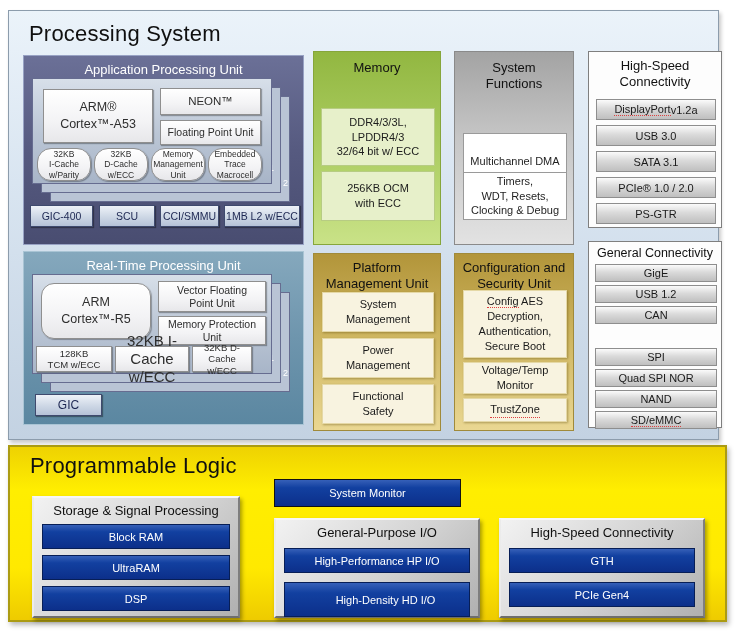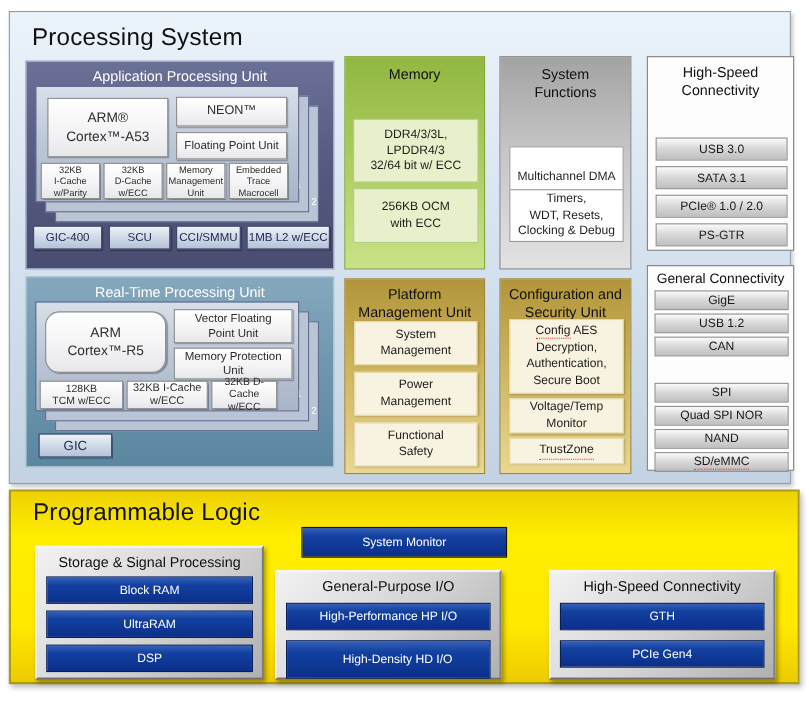--- a/index.html
+++ b/index.html
@@ -13,21 +13,21 @@
   .unit-title{font-size:13px;text-align:center;white-space:pre-line;line-height:1.25;}
   .apu-bg{background:linear-gradient(180deg,#6b7097 0%,#565a80 50%,#494d71 100%);border:1px solid #98a2c4;}
   .rpu-bg{background:linear-gradient(180deg,#85a8bd 0%,#6e95ad 50%,#5b87a1 100%);border:1px solid #a9c4d4;}
   .inner-panel{background:linear-gradient(180deg,#d7dfe9 0%,#bcc7d6 50%,#a8b5c8 100%);border:1px solid #666c90;}
   .layer{background:#b9c4d5;border:1px solid #666c90;}
   .layer-num{color:#ffffff;font-size:9px;}
   .whitebox{background:linear-gradient(180deg,#ffffff 0%,#f3f3f5 60%,#e7e7ea 100%);
             border:1px solid #8f8f8f;box-shadow:1px 1px 1px rgba(0,0,0,.3);color:#2e2e2e;
             font-size:11px;line-height:1.2;}
   .corebox{font-size:12.5px;line-height:1.35;}
-  .smallbox{font-size:8.5px;line-height:1.25;}
+  .smallbox{font-size:8.5px;line-height:1.25;border-radius:14px;}
   .lightbar{background:linear-gradient(180deg,#eef2f8 0%,#cdd7e5 55%,#b5c2d7 100%);
             border:1px solid #3f4a6e;color:#1d2752;font-size:10.5px;box-shadow:1px 1px 1px rgba(0,0,0,.35);}
   .mem-bg{background:linear-gradient(180deg,#92b741 0%,#a9cb5e 45%,#c9e287 100%);border:1px solid #86a63b;}
   .greenbox{background:#e7f0ca;border:1px solid #dcear0;border-color:#eef5d8;box-shadow:0 0 0 1px #b7cc83;
             color:#1c1c1c;font-size:11px;line-height:1.35;}
   .gold-bg{background:linear-gradient(180deg,#b2953a 0%,#cdb45e 45%,#ead792 100%);border:1px solid #a08a3a;padding-left:12px;}
   .goldbox{background:#f8f3e0;border:1px solid #e5d8a6;box-shadow:1px 1px 2px rgba(90,70,10,.4);
            color:#1a1a1a;font-size:11px;line-height:1.35;}
   .gray-bg{background:linear-gradient(180deg,#a3a3a3 0%,#c6c6c6 45%,#e2e2e2 100%);border:1px solid #8a8a8a;}
   .graybox{background:#ffffff;border:1px solid #9a9a9a;color:#1f1f1f;font-size:11px;line-height:1.35;}
@@ -92,21 +92,21 @@
       <div class="abs layer-num" style="left:259px;top:116px;">2</div>
       <div class="abs inner-panel" style="left:8px;top:22px;width:240px;height:100px;">
         <div class="abs whitebox corebox ctr" style="left:8px;top:8px;width:110px;height:56px;border-radius:13px;">ARM
 Cortex™-R5</div>
         <div class="abs whitebox ctr" style="left:125px;top:6px;width:108px;height:31px;font-size:10.5px;">Vector Floating
 Point Unit</div>
         <div class="abs whitebox ctr" style="left:125px;top:41px;width:108px;height:29px;font-size:10.5px;">Memory Protection
 Unit</div>
         <div class="abs whitebox ctr" style="left:3px;top:71px;width:76px;height:26px;font-size:9.5px;">128KB
 TCM w/ECC</div>
-        <div class="abs whitebox ctr" style="left:82px;top:71px;width:74px;height:26px;font-size:10px;">32KB I-Cache
+        <div class="abs whitebox ctr" style="left:82px;top:71px;width:74px;height:26px;font-size:15px;">32KB I-Cache
 w/ECC</div>
         <div class="abs whitebox ctr" style="left:159px;top:71px;width:60px;height:26px;font-size:9.5px;text-align:center;">32KB D-Cache
 w/ECC</div>
       </div>
       <div class="abs lightbar ctr" style="left:11px;top:142px;width:67px;height:22px;font-size:12px;">GIC</div>
     </div>
 
     <div class="abs mem-bg" style="left:304px;top:40px;width:128px;height:194px;">
       <div class="abs unit-title dark-title" style="left:0;top:8px;width:100%;">Memory</div>
       <div class="abs greenbox ctr" style="left:8px;top:57px;width:112px;height:56px;">DDR4/3/3L,
@@ -146,20 +146,21 @@
 Secure Boot</div>
       </div>
       <div class="abs goldbox ctr" style="left:8px;top:108px;width:104px;height:32px;">Voltage/Temp
 Monitor</div>
       <div class="abs goldbox ctr" style="left:8px;top:144px;width:104px;height:24px;"><span class="rsp">TrustZone</span></div>
     </div>
 
     <div class="abs white-panel" style="left:579px;top:40px;width:134px;height:177px;">
       <div class="abs unit-title dark-title" style="left:0;top:6px;width:100%;">High-Speed
 Connectivity</div>
+      <div class="abs graybar ctr" style="left:7px;top:47px;width:120px;height:21px;"><span class="rsp">DisplayPort</span><span> v1.2a</span></div>
       <div class="abs graybar ctr" style="left:7px;top:73px;width:120px;height:21px;">USB 3.0</div>
       <div class="abs graybar ctr" style="left:7px;top:99px;width:120px;height:21px;">SATA 3.1</div>
       <div class="abs graybar ctr" style="left:7px;top:125px;width:120px;height:21px;">PCIe® 1.0 / 2.0</div>
       <div class="abs graybar ctr" style="left:7px;top:151px;width:120px;height:21px;">PS-GTR</div>
     </div>
 
     <div class="abs white-panel" style="left:579px;top:230px;width:134px;height:187px;">
       <div class="abs unit-title dark-title" style="left:0;top:4px;width:100%;font-size:12.5px;">General Connectivity</div>
       <div class="abs graybar ctr" style="left:6px;top:22px;width:122px;height:18px;">GigE</div>
       <div class="abs graybar ctr" style="left:6px;top:43px;width:122px;height:18px;">USB 1.2</div>
@@ -176,21 +177,21 @@
 
     <div class="abs navybar sysmon ctr" style="left:264px;top:32px;width:187px;height:28px;">System Monitor</div>
 
     <div class="abs bevel" style="left:22px;top:49px;width:208px;height:122px;">
       <div class="abs bevel-title" style="left:0;top:5px;width:100%;">Storage &amp; Signal Processing</div>
       <div class="abs navybar ctr" style="left:8px;top:26px;width:188px;height:25px;">Block RAM</div>
       <div class="abs navybar ctr" style="left:8px;top:57px;width:188px;height:25px;">UltraRAM</div>
       <div class="abs navybar ctr" style="left:8px;top:88px;width:188px;height:25px;">DSP</div>
     </div>
 
-    <div class="abs bevel" style="left:240px;top:71px;width:206px;height:100px;">
+    <div class="abs bevel" style="left:264px;top:71px;width:206px;height:100px;">
       <div class="abs bevel-title" style="left:0;top:5px;width:100%;">General-Purpose I/O</div>
       <div class="abs navybar ctr" style="left:8px;top:28px;width:186px;height:25px;">High-Performance HP I/O</div>
       <div class="abs navybar ctr" style="left:8px;top:62px;width:186px;height:35px;padding-left:17px;">High-Density HD I/O</div>
     </div>
 
     <div class="abs bevel" style="left:489px;top:71px;width:206px;height:100px;">
       <div class="abs bevel-title" style="left:0;top:5px;width:100%;">High-Speed Connectivity</div>
       <div class="abs navybar ctr" style="left:8px;top:28px;width:186px;height:25px;">GTH</div>
       <div class="abs navybar ctr" style="left:8px;top:62px;width:186px;height:25px;">PCIe Gen4</div>
     </div>

